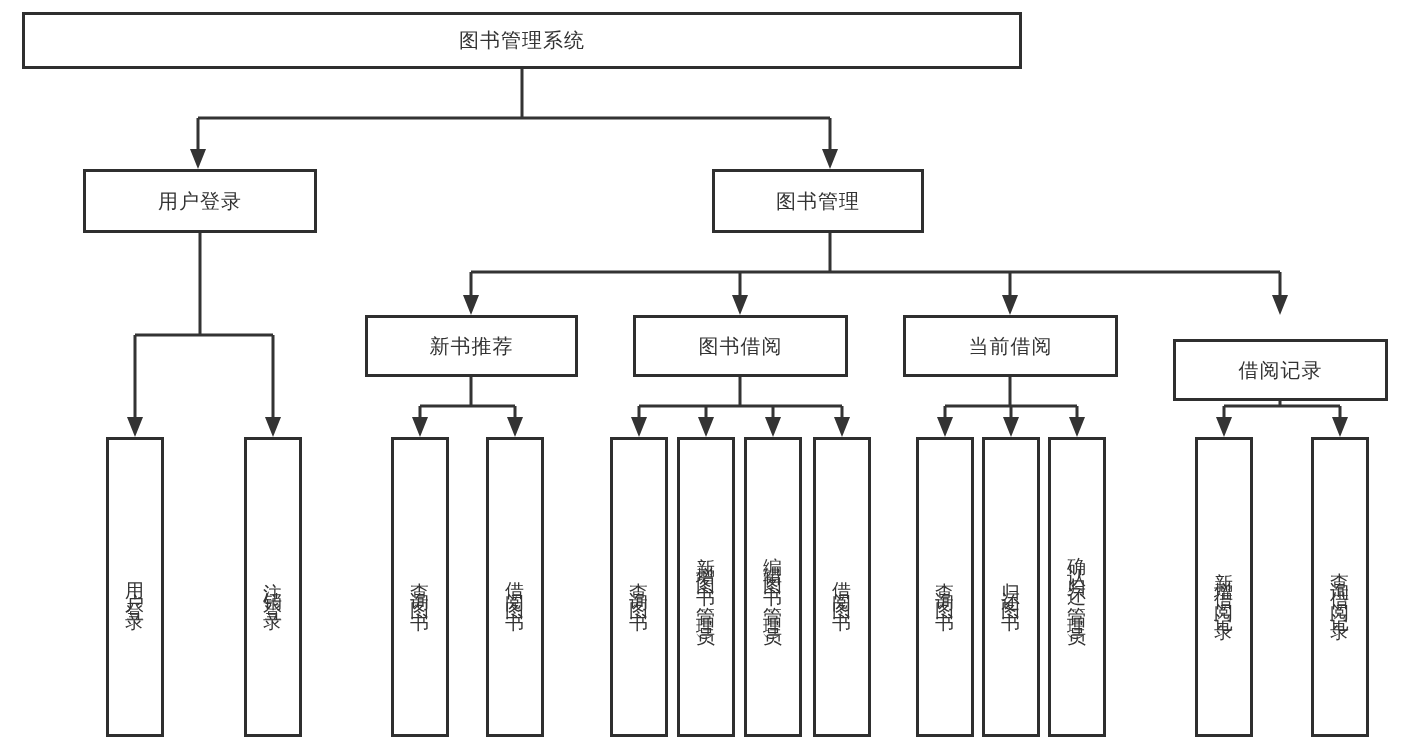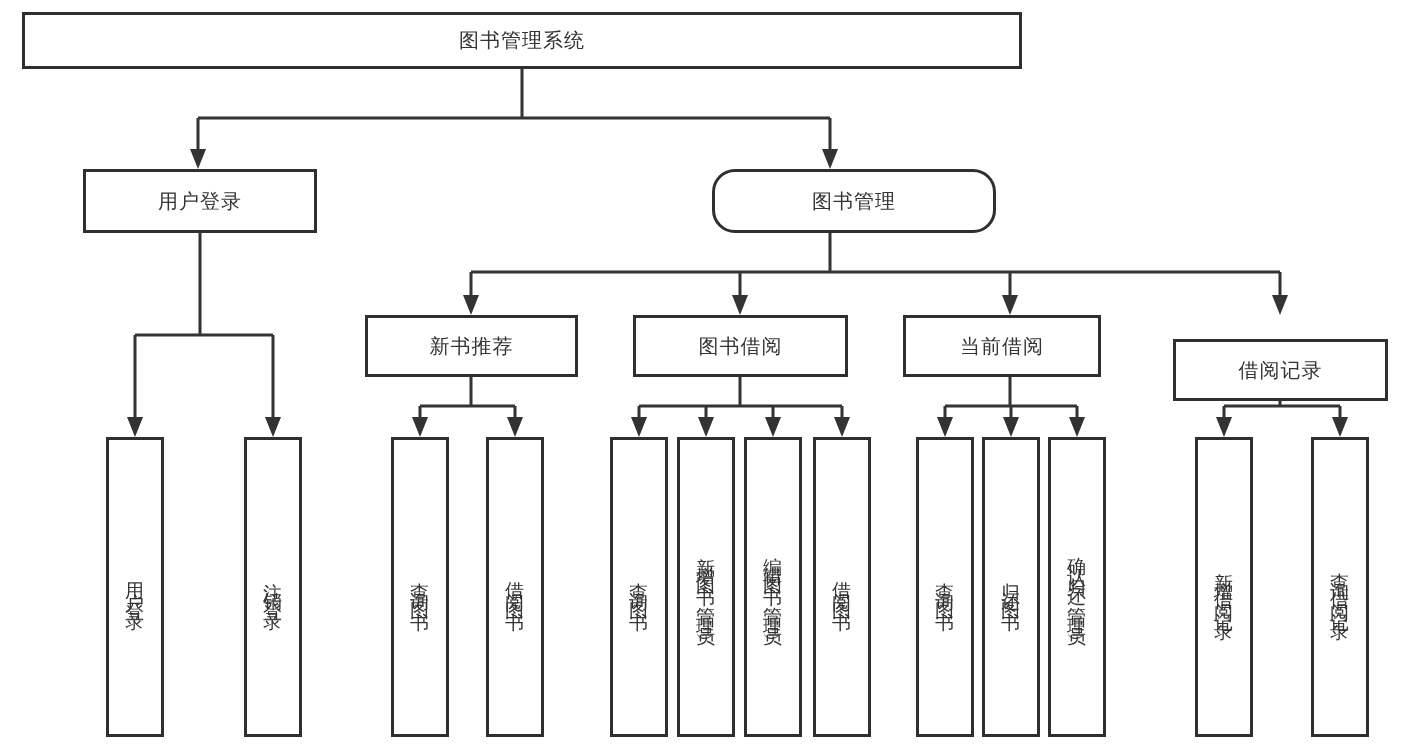--- a/index.html
+++ b/index.html
@@ -115,25 +115,25 @@
     <g>
       <path d="M1280,377 L1280,406 M1224,406 L1340,406 M1224,406 L1224,419 M1340,406 L1340,419"></path>
       <polygon points="1216,417 1232,417 1224,437"></polygon>
       <polygon points="1332,417 1348,417 1340,437"></polygon>
     </g>
   </svg>
 
   <div class="node" style="left:22px; top:12px; width:1000px; height:57px;">图书管理系统</div>
 
   <div class="node" style="left:83px; top:169px; width:234px; height:64px;">用户登录</div>
-  <div class="node" style="left:712px; top:169px; width:284px; height:64px;border-radius:23px;">图书管理</div>
+  <div class="node" style="left:712px; top:169px; width:212px; height:64px;">图书管理</div>
 
   <div class="node" style="left:633px; top:315px; width:215px; height:62px;">图书借阅</div>
   <div class="node" style="left:365px; top:315px; width:213px; height:62px;">新书推荐</div>
-  <div class="node" style="left:903px; top:315px; width:198px; height:62px;font-family:Liberation Mono, monospace;">当前借阅</div>
+  <div class="node" style="left:903px; top:315px; width:215px; height:62px;font-family:Liberation Mono, monospace;">当前借阅</div>
   <div class="node" style="left:1173px; top:315px; width:215px; height:62px;margin-top:24px;">借阅记录</div>
 
   <div class="node vbox" style="left:106px; top:437px; width:58px; height:300px;">用户登录</div>
   <div class="node vbox" style="left:244px; top:437px; width:58px; height:300px;">注销登录</div>
 
   <div class="node vbox" style="left:391px; top:437px; width:58px; height:300px;">查询图书</div>
   <div class="node vbox" style="left:486px; top:437px; width:58px; height:300px;">借阅图书</div>
 
   <div class="node vbox" style="left:610px; top:437px; width:58px; height:300px;">查询图书</div>
   <div class="node vbox" style="left:677px; top:437px; width:58px; height:300px;">新增图书（管理员）</div>

